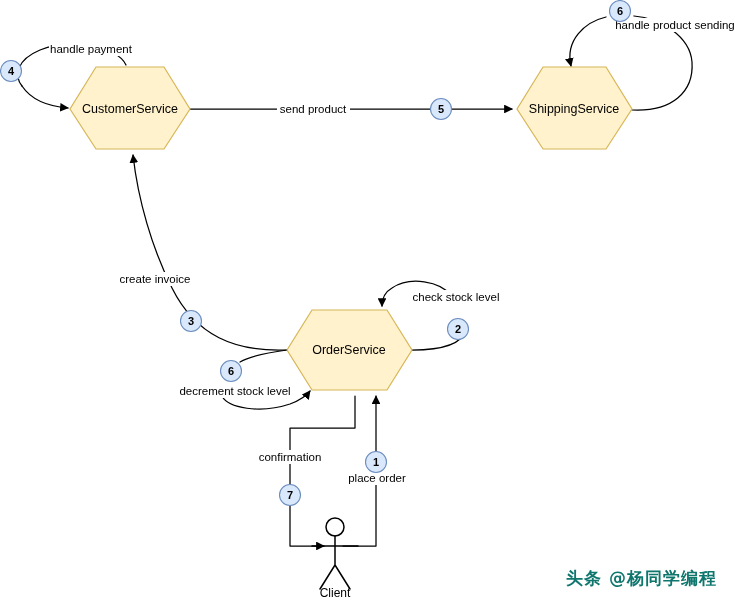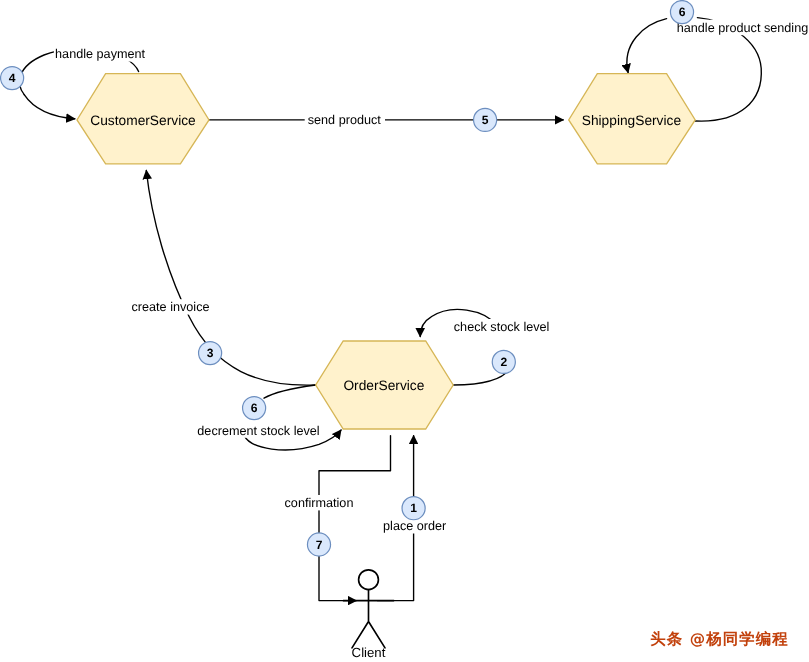--- a/index.html
+++ b/index.html
@@ -77,23 +77,23 @@
     font-size: 12px;
     fill: #000000;
     text-anchor: middle;
     dominant-baseline: middle;
   }
   .watermark {
     position: absolute;
     right: 18px;
     bottom: 12px;
     font-family: "DejaVu Sans", sans-serif;
-    font-size: 14px;
+    font-size: 17px;
     font-weight: bold;
-    color: #c2410c;
+    color: #0f766e;
     letter-spacing: 1px;
     white-space: nowrap;
     user-select: none;
   }
 </style>
 </head>
 <body>
 
 <div id="diagram-root">
 

